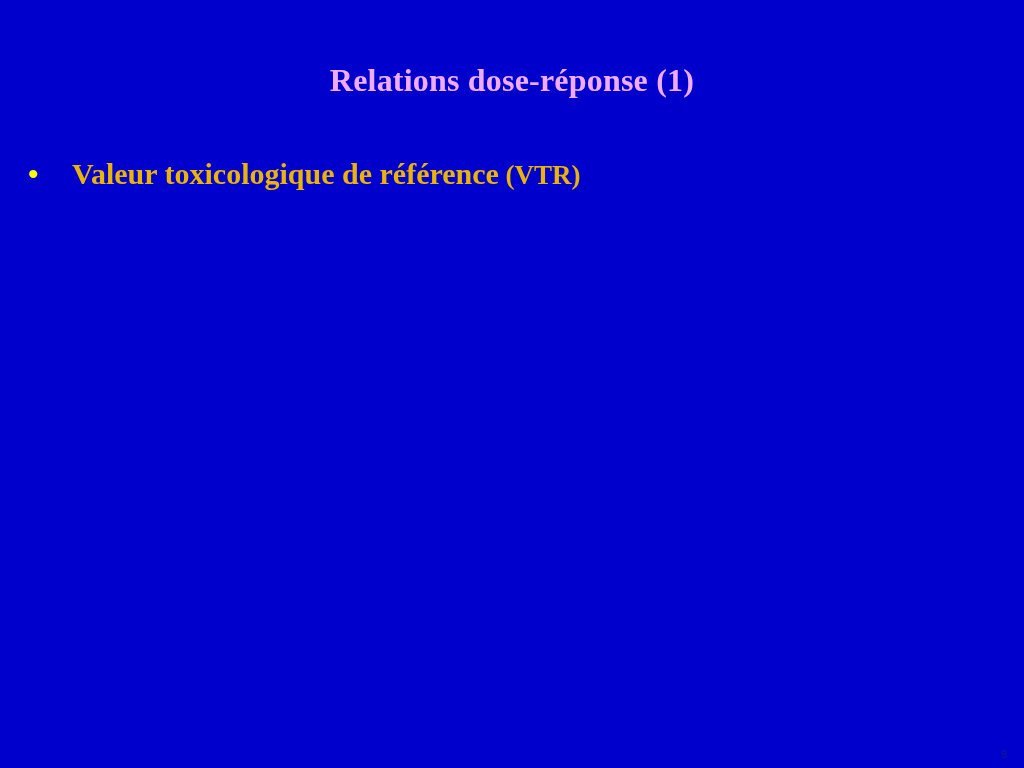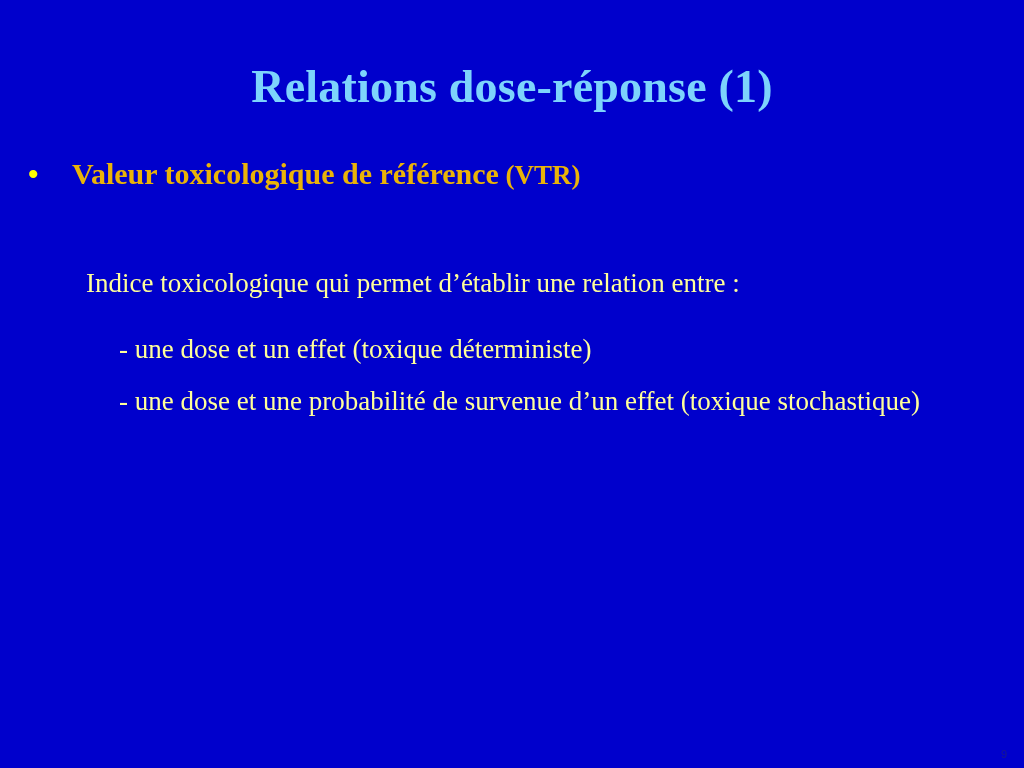--- a/index.html
+++ b/index.html
@@ -19,22 +19,22 @@
     height: 768px;
     background: #0000CC;
     box-sizing: border-box;
   }
   #slide-title {
     position: absolute;
     top: 64px;
     left: 0;
     width: 1024px;
     text-align: center;
-    color: #7dd3fc;
-    font-size: 46px;
+    color: #f0abfc;
+    font-size: 32px;
     font-weight: bold;
     letter-spacing: 0.2px;
     line-height: 1.0;
     white-space: nowrap;
   }
   #bullet-row {
     position: absolute;
     top: 157px;
     left: 28px;
     width: 960px;
@@ -105,23 +105,16 @@
 
 <div id="slide">
 
   <div id="slide-title">Relations dose-réponse (1)</div>
 
   <div id="bullet-row">
     <span class="bullet-marker">•</span>
     <span id="bullet-text"><span>Valeur toxicologique de référence</span><span class="suffix"> (VTR)</span></span>
   </div>
 
-  <div id="body-block">
-    <div id="intro-line" class="body-line">Indice toxicologique qui permet d’établir une relation entre :</div>
-
-    <div class="body-line dash-item">- une dose et un effet (toxique déterministe)</div>
-
-    <div class="body-line dash-item wrap-item">- une dose et une probabilité de survenue d’un effet (toxique stochastique)</div>
-  </div>
 
   <div id="page-number">9</div>
 
 </div>
 
 </body></html>

